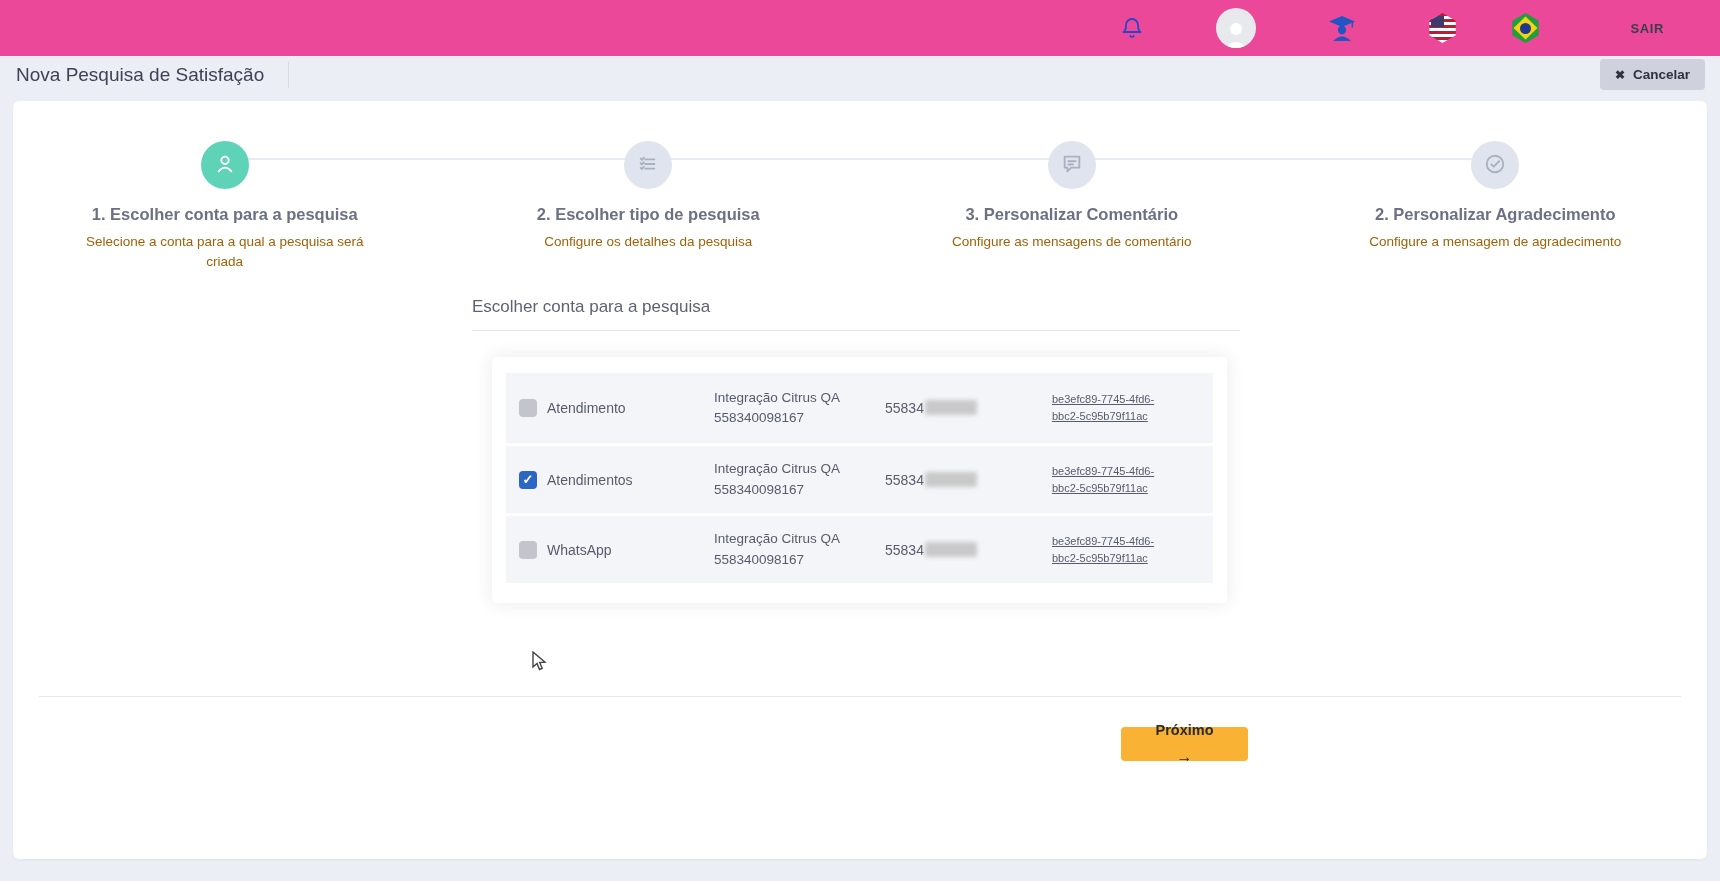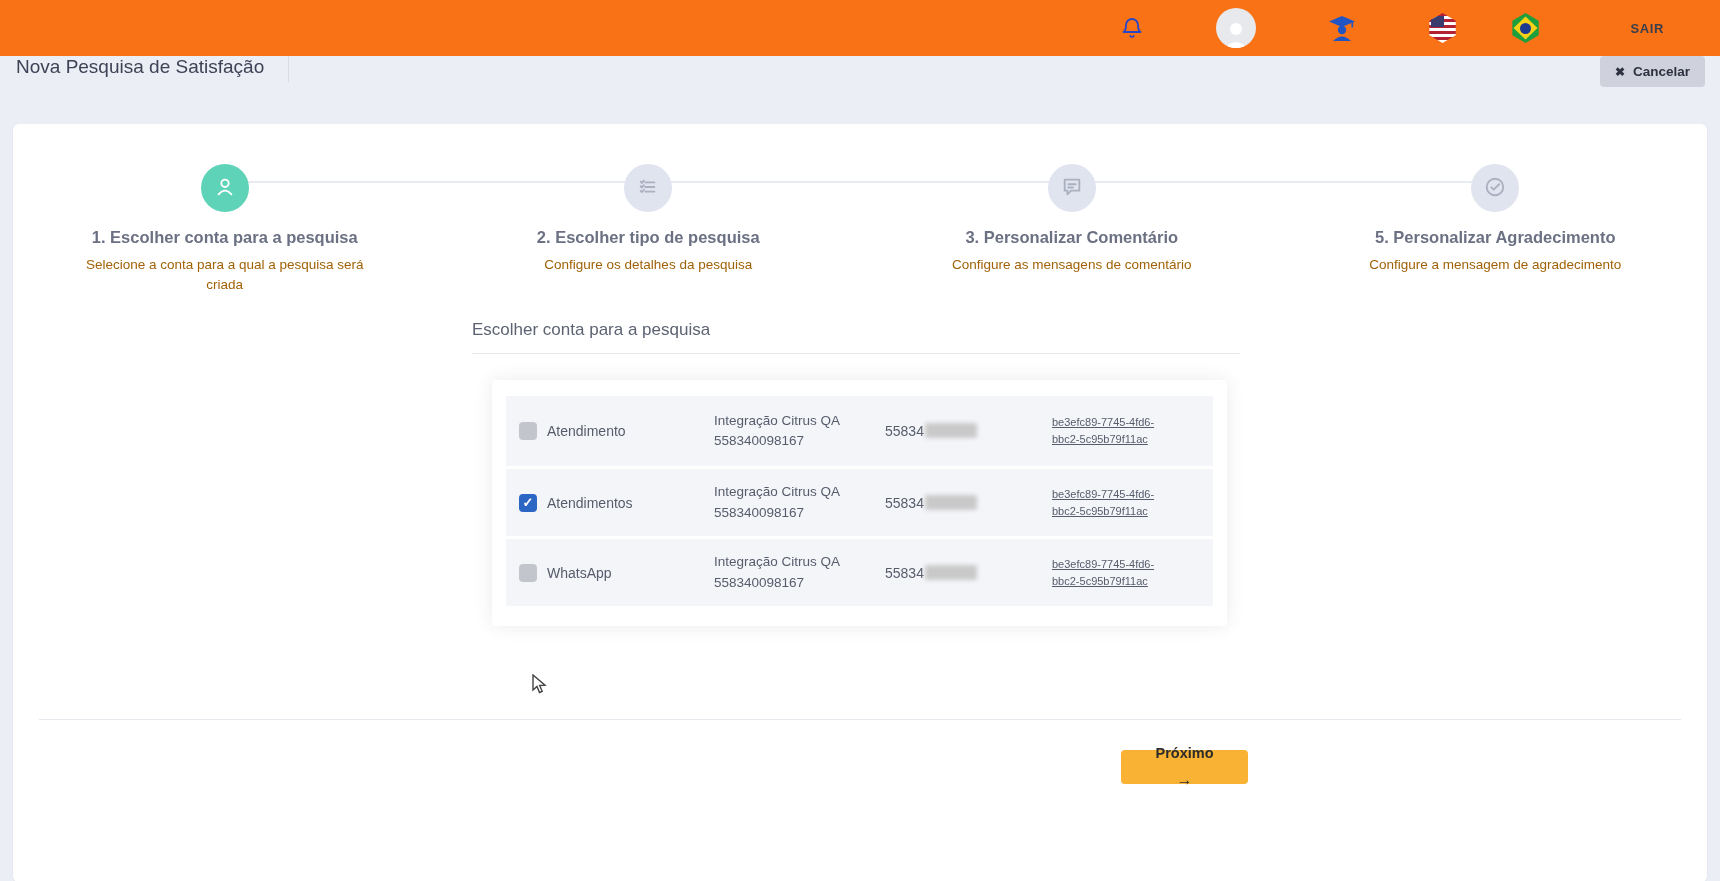--- a/index.html
+++ b/index.html
@@ -6,21 +6,21 @@
   html,body { width:1720px; height:881px; }
   body {
     background:#eceef6;
     font-family:"Liberation Sans", sans-serif;
     overflow:hidden;
     position:relative;
     color:#565c6b;
   }
   
   .topbar {
-    height:56px; background:#f97316;
+    height:56px; background:#ec4899;
     display:flex; align-items:center; justify-content:flex-end;
     padding-right:56px;
     gap:44px;
   }
   .icon-btn { background:none; border:none; cursor:pointer; display:flex; align-items:center; justify-content:center; }
   .bell { margin-right:28px; }
   .avatar {
     width:40px; height:40px; border-radius:50%; background:#e7e9ed;
     display:flex; align-items:flex-end; justify-content:center; overflow:hidden; margin-right:28px;
   }
@@ -33,21 +33,21 @@
   .flag-us .canton { position:absolute; left:3px; top:3px; width:13px; height:11px; background:#3c3b6e; }
   .flag-br { background:#1e9e3c; }
   .flag-br .diamond { position:absolute; inset:0; background:#f7d117; clip-path:polygon(50% 12%, 90% 50%, 50% 88%, 10% 50%); }
   .flag-br .globe { position:absolute; left:50%; top:50%; width:11px; height:11px; margin:-5.5px 0 0 -5.5px; border-radius:50%; background:#1c3a8f; }
   .logout {
     background:none; border:none; cursor:pointer; margin-left:46px;
     font-size:13px; font-weight:600; letter-spacing:0.6px; color:#3a3e4d;
     font-family:"Liberation Sans", sans-serif;
   }
   
-  .page-header { height:68px; display:flex; align-items:flex-start; padding:0 15px 8px 16px; }
+  .page-header { height:45px; display:flex; align-items:center; padding:0 15px 8px 16px; }
   .page-title { font-size:19px; font-weight:500; color:#3e4254; }
   .title-divider { width:1px; height:26px; background:#d9dbe3; margin-left:24px; }
   .btn-cancel {
     margin-left:auto; background:#cfd2dc; border:none; border-radius:4px; cursor:pointer;
     height:31px; padding:0 15px; font-size:13.5px; font-weight:600; color:#2e3140;
     display:flex; align-items:center; gap:8px; font-family:"Liberation Sans", sans-serif;
   }
   .btn-cancel .x { font-size:12px; }
   
   .card {
@@ -192,21 +192,21 @@
 
     <div class="step">
       <button class="step-circle inactive">
         <span>
           <svg width="22" height="22" viewBox="0 0 24 24" fill="none" stroke="currentColor" stroke-width="2" stroke-linecap="round" stroke-linejoin="round">
             <circle cx="12" cy="12" r="9"></circle>
               <path d="M8 12.3l2.6 2.6L16.5 9"></path>
           </svg>
         </span>
       </button>
-      <div class="step-title">5. Personalizar Agradecimento</div>
+      <div class="step-title">2. Personalizar Agradecimento</div>
       <div class="step-sub">Configure a mensagem de agradecimento</div>
     </div>
   </div>
 
   <div class="content-block">
     <h2 class="section-title">Escolher conta para a pesquisa</h2>
     <hr class="section-rule">
 
     <div class="table-card">
 

